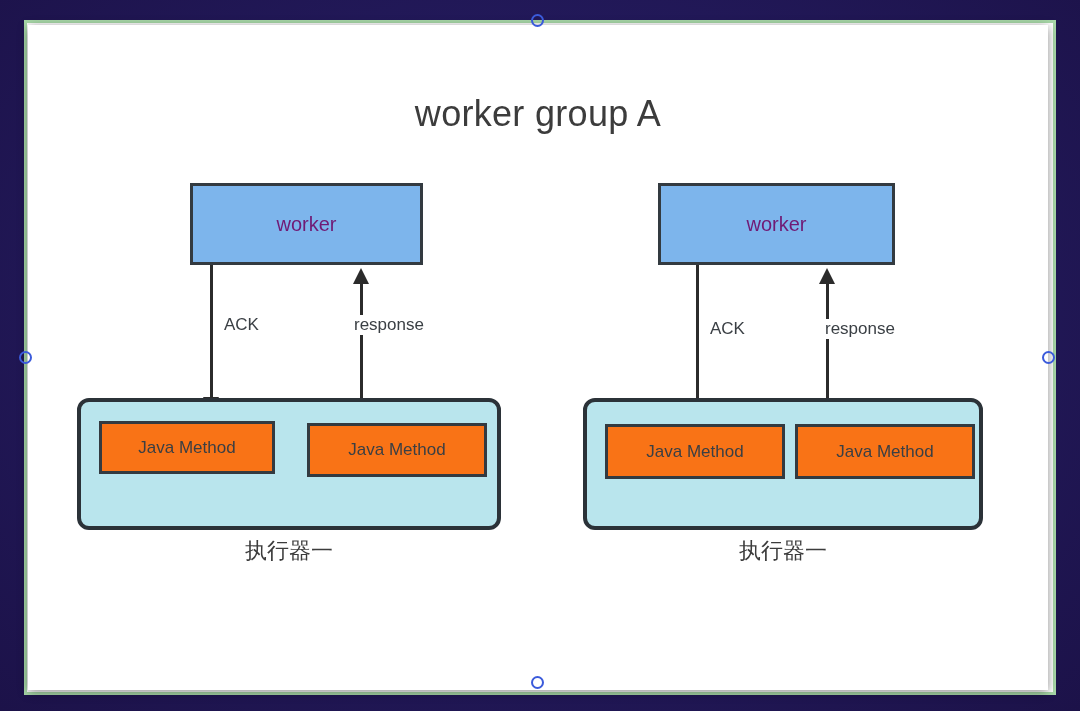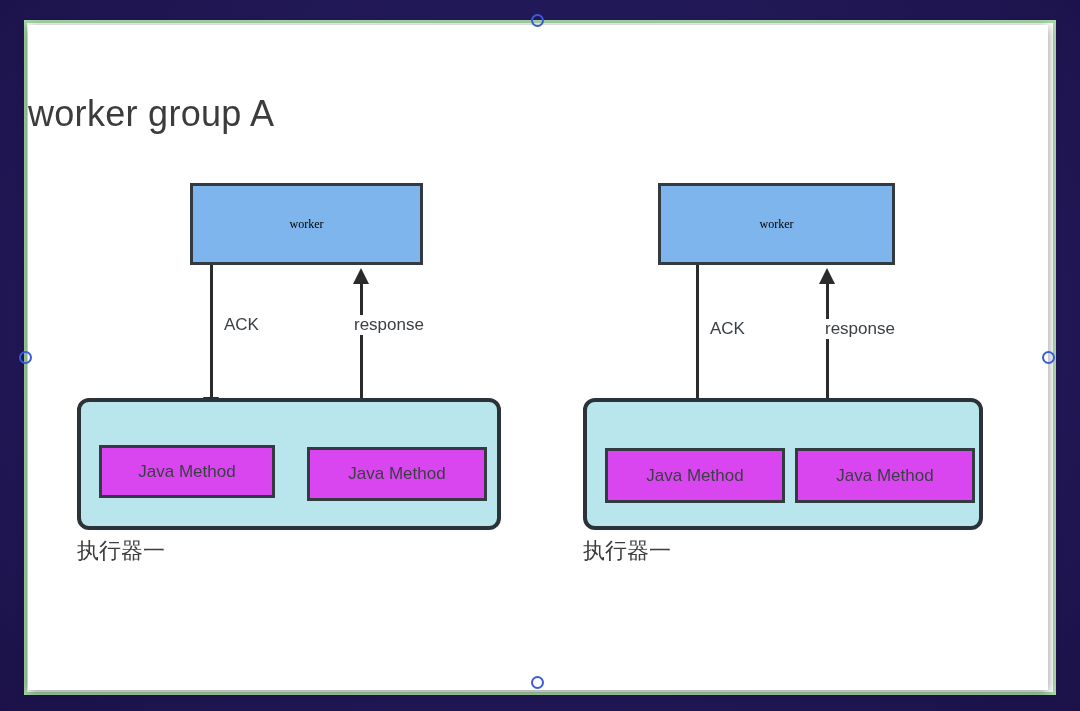--- a/index.html
+++ b/index.html
@@ -61,61 +61,59 @@
     left: 0; top: 0;
     width: 1020px;
     height: 665px;
   }
 
   #diagram-title {
     position: absolute;
     left: 0;
     top: 68px;
     width: 1020px;
-    text-align: left;
+    text-align: center;
     font-size: 36px;
     color: #3c3c3c;
     letter-spacing: 0.3px;
     font-weight: 400;
   }
 
   .group-block { position: absolute; }
 
   
   .worker-box {
     position: absolute;
     background: #7db5ec;
     border: 3px solid #333a40;
     display: flex;
     align-items: center;
     justify-content: center;
-    font-size: 12px;
-    color: #000000;
-    font-family: Liberation Serif, serif;
+    font-size: 20px;
+    color: #701a75;
   }
 
   
   .executor-box {
     position: absolute;
     background: #b9e5ed;
     border: 4px solid #2b3238;
     border-radius: 12px;
   }
 
   .method-box {
     position: absolute;
-    background: #d946ef;
+    background: #f97316;
     border: 3px solid #333a40;
     display: flex;
     align-items: center;
     justify-content: center;
     font-size: 17px;
     color: #3a3f44;
     white-space: nowrap;
-    margin-top: 24px;
   }
 
   
   .arrow-line {
     position: absolute;
     width: 3px;
     background: #2b2b2b;
   }
   .arrow-head-down {
     position: absolute;
@@ -138,21 +136,21 @@
     background: #ffffff;
     padding: 0 4px;
     white-space: nowrap;
     margin-left: 32px;
   }
 
   .caption {
     position: absolute;
     font-size: 22px;
     color: #3c3c3c;
-    text-align: left;
+    text-align: center;
     white-space: nowrap;
   }
 </style>
 </head>
 <body>
 
 <div id="app-root">
 
   <div id="selection-frame"></div>
 

